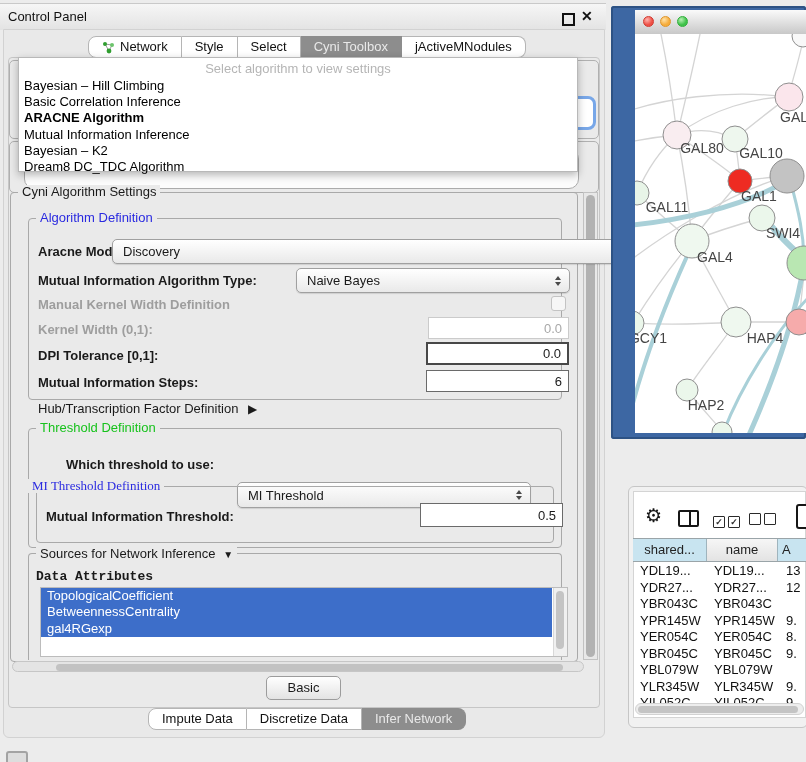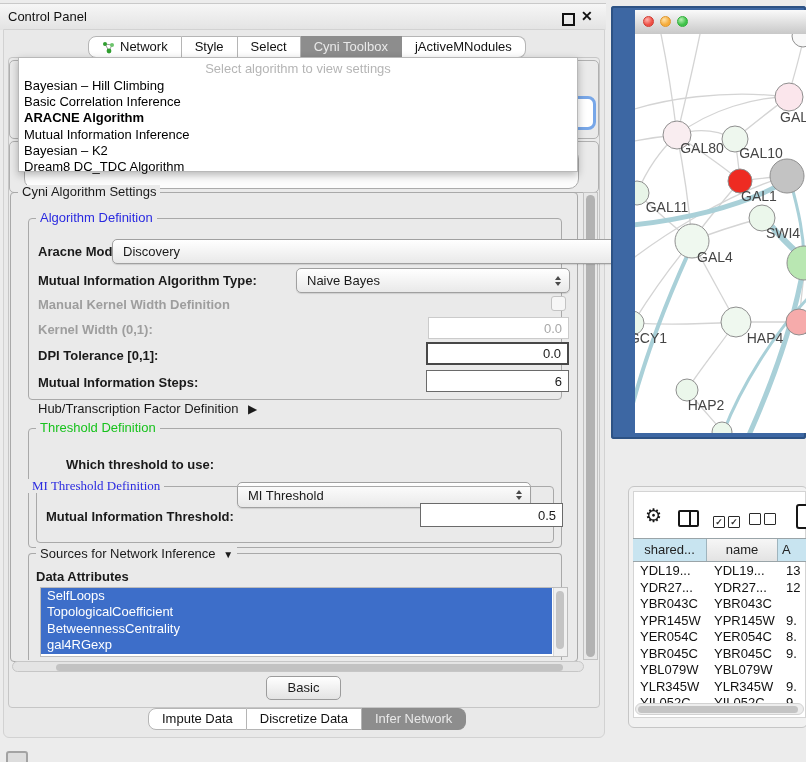--- a/index.html
+++ b/index.html
@@ -224,24 +224,23 @@
 <div class="abs group" style="left:36px;top:486px;width:516px;height:55px;"></div>
 <div class="abs legend blue" style="left:28px;top:479px;background:#eaeaea;font-family:Liberation Serif, serif;">MI Threshold Definition</div>
 <div class="abs lbl b" style="left:46px;top:509px;">Mutual Information Threshold:</div>
 <div class="abs field" style="left:420px;top:503px;width:143px;height:24px;border:1.5px solid #6a6a6a;">0.5</div>
 
 <div class="abs group" style="left:28px;top:553px;width:532px;height:106px;border-bottom:none;border-radius:4px 4px 0 0;"></div>
 <div class="abs legend" style="left:36px;top:547px;background:#eaeaea;">
   <span>Sources for Network Inference</span>
   <span style="font-size:10px;margin-left:4px;">▼</span>
 </div>
-<div class="abs lbl b" style="left:36px;top:569px;">Data Attributes</div>
+<div class="abs lbl b" style="left:36px;top:569px;font-family:Liberation Mono, monospace;">Data Attributes</div>
 
 <div class="abs attr-list" style="left:40px;top:587px;width:528px;height:70px;box-sizing:border-box;">
-  <div class="attr-item">SelfLoops</div>
   <div class="attr-item">TopologicalCoefficient</div>
   <div class="attr-item">BetweennessCentrality</div>
   <div class="attr-item">gal4RGexp</div>
   <div class="abs" style="right:0;top:0;width:13px;height:68px;background:#f0f0f0;border-left:1px solid #d8d8d8;">
     <div class="abs" style="left:2px;top:3px;width:8px;height:58px;background:#c4c4c4;border-radius:4px;"></div>
   </div>
 </div>
 
 <div class="abs hscroll" style="left:12px;top:661px;width:572px;height:11px;">
   <div class="hthumb" style="left:43px;width:507px;"></div>

